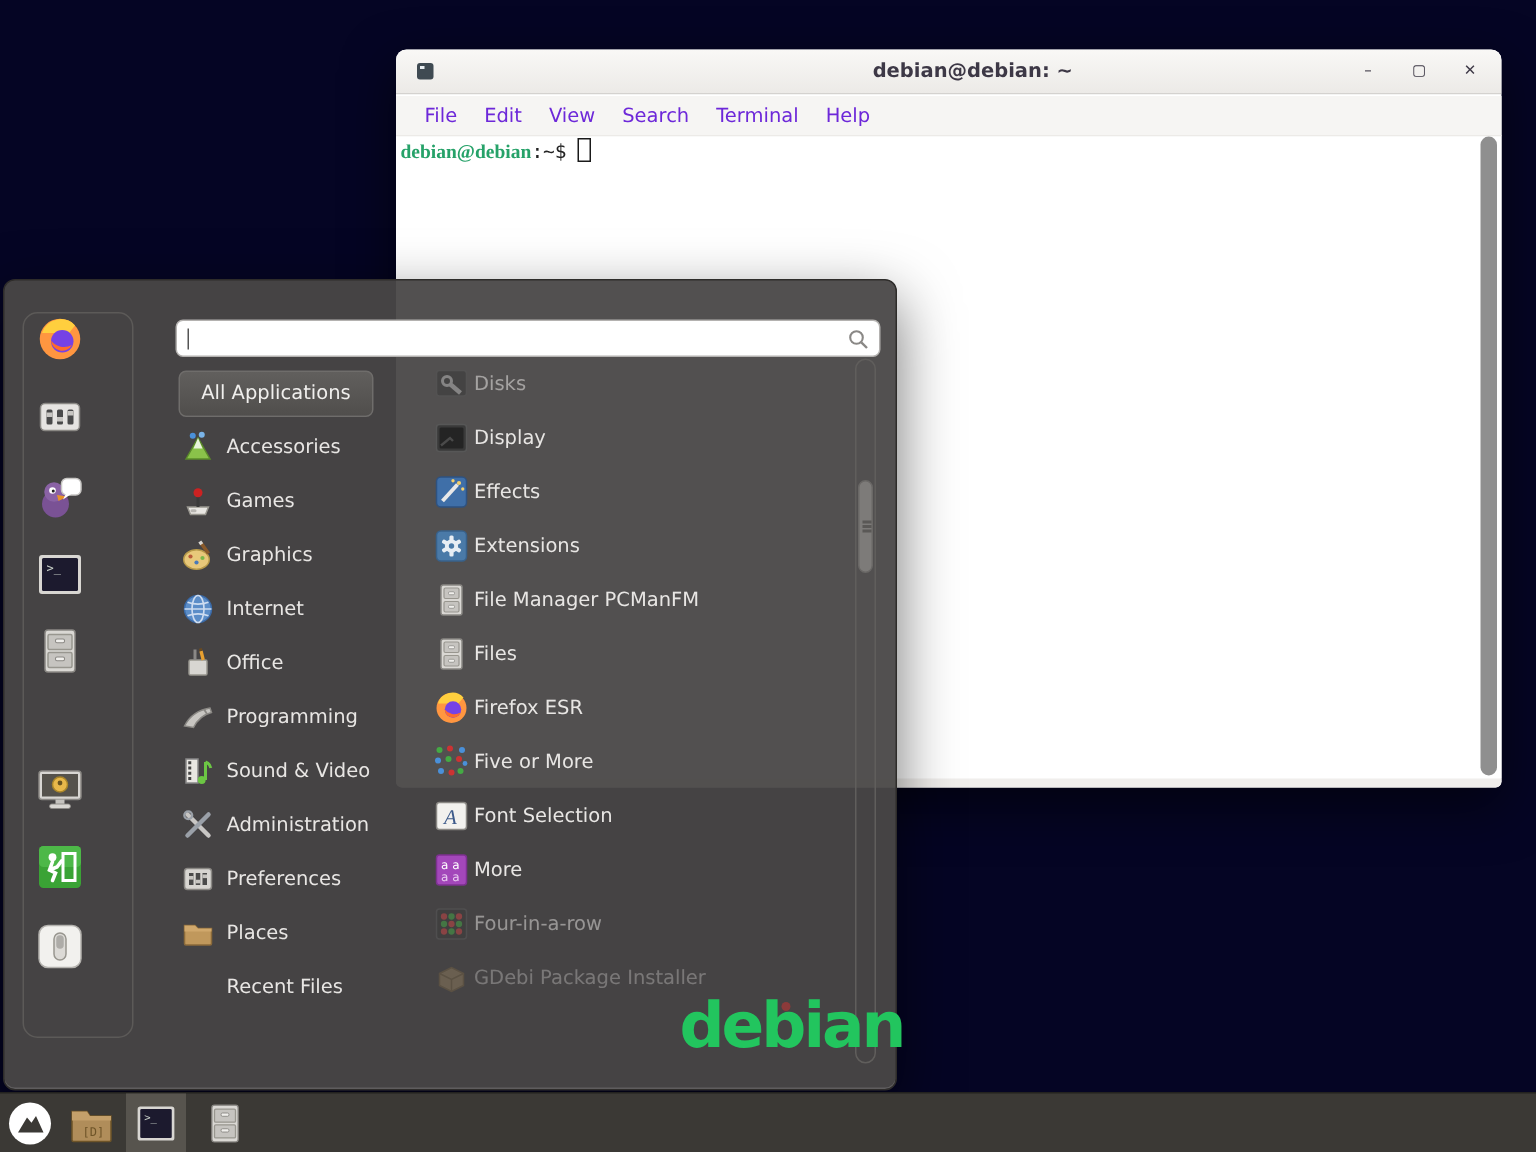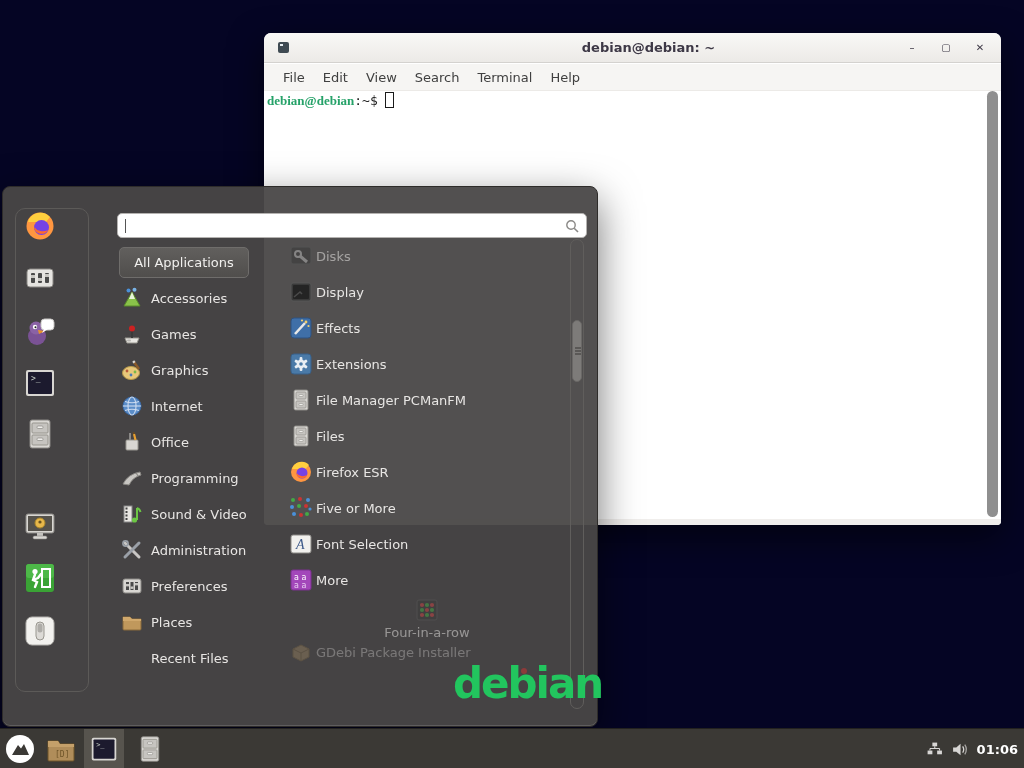--- a/index.html
+++ b/index.html
@@ -21,21 +21,21 @@
     height:2px; background:#e8eef2; }
   .window-title { width:100%; text-align:center; font-size:13px; font-weight:bold;
     color:#3d3846; }
   .win-controls { position:absolute; right:14px; top:0; height:30px; display:flex;
     gap:20px; align-items:center; }
   .win-btn { font-size:10px; color:#3d3846; width:14px; text-align:center;
     cursor:default; line-height:30px; }
   .menubar { position:absolute; left:0; top:31px; right:0; height:27px;
     background:#f6f5f3; display:flex; align-items:center; padding-left:10px;
     border-bottom:1px solid #eceae7; }
-  .menubar-item { font-size:13px; color:#404040; padding:0 9px; }
+  .menubar-item { font-size:13px; color:#6d28d9; padding:0 9px; }
   .term-body { position:absolute; left:0; top:58px; right:0; height:428px;
     background:#ffffff; font-family:"DejaVu Sans Mono","Liberation Mono",monospace;
     font-size:13px; padding:2px 0 0 3px; white-space:pre; }
   .term-bottom { position:absolute; left:0; bottom:0; right:0; height:6px;
     background:#f0eeec; border-radius:0 0 4px 4px; }
   .prompt-user { color:#26a269; font-weight:bold;font-family:Liberation Serif, serif; }
   .prompt-path { color:#222; }
   .term-cursor { display:inline-block; width:9px; height:16px;
     border:1.5px solid #1a1a1a; vertical-align:middle; margin-left:7px;
     margin-top:-3px; background:transparent; }
@@ -63,21 +63,21 @@
     background:linear-gradient(#615f5d,#504e4c); border:1px solid #6f6d6b;
     border-radius:5px; display:flex; align-items:center; justify-content:center;
     font-size:13px; color:#f0efed; cursor:pointer; }
   .cat-item { height:36px; display:flex; align-items:center; gap:8px;
     padding-left:2px; font-size:13px; cursor:pointer; }
   .cat-ic { width:22px; height:22px; flex:0 0 22px; }
   .app-col { position:absolute; left:286px; top:51px; width:276px; }
   .app-row { height:36px; display:flex; align-items:center; gap:3px;
     font-size:13px; cursor:pointer; }
   .app-ic { width:24px; height:24px; flex:0 0 24px; }
-  .dim55 { opacity:.55; } .dim50 { opacity:.5;flex-direction:column; } .dim30 { opacity:.32; }
+  .dim55 { opacity:.55; } .dim50 { opacity:.5; } .dim30 { opacity:.32; }
   .menu-scrollbar { position:absolute; left:567px; top:52px; width:14px; height:470px;
     border:1px solid #605e5c; border-radius:7px; }
   .menu-scroll-handle { position:absolute; left:1px; top:80px; width:10px; height:62px;
     background:#7d7b79; border:1px solid #6a6866; border-radius:6px; }
   .menu-scroll-handle:before { content:""; position:absolute; left:2px; top:26px;
     width:6px; height:1.5px; background:#5a5856;
     box-shadow:0 3px 0 #5a5856, 0 6px 0 #5a5856; }
   .watermark { position:absolute; left:450px; top:472px; font-size:42px;
     font-weight:bold; letter-spacing:-2px; color:#22c55e; }
   .watermark-dot { position:absolute; left:518px; top:481px; width:6px; height:6px;
@@ -516,31 +516,13 @@
   </div>
   <div class="task-btn" style="width:44px; margin-left:4px">
     <svg width="28" height="30" viewBox="0 0 32 32">
       <rect x="6" y="2" width="20" height="28" rx="2" fill="#dad8d4" stroke="#8a8884"></rect>
       <rect x="8" y="5" width="16" height="10" rx="1" fill="#c6c4c0" stroke="#98968f"></rect>
       <rect x="8" y="17" width="16" height="10" rx="1" fill="#c6c4c0" stroke="#98968f"></rect>
       <rect x="13" y="8" width="6" height="2.5" rx="1" fill="#f0efec" stroke="#8a8884" stroke-width=".7"></rect>
       <rect x="13" y="20" width="6" height="2.5" rx="1" fill="#f0efec" stroke="#8a8884" stroke-width=".7"></rect>
     </svg>
   </div>
-  <div class="tray">
-    <span>
-      <svg width="17" height="17" viewBox="0 0 32 32">
-        <rect x="12" y="3" width="9" height="7" fill="#d8d6d4"></rect>
-        <path d="M16.5 10 L16.5 14 M7.5 14 L25.5 14 M7.5 14 L7.5 18 M25.5 14 L25.5 18" stroke="#d8d6d4" stroke-width="2" fill="none"></path>
-        <rect x="3" y="18" width="9" height="7" fill="#d8d6d4"></rect>
-        <rect x="21" y="18" width="9" height="7" fill="#d8d6d4"></rect>
-      </svg>
-    </span>
-    <span>
-      <svg width="18" height="17" viewBox="0 0 32 32">
-        <path d="M3 12 L9 12 L17 5 L17 27 L9 20 L3 20 Z" fill="#d8d6d4"></path>
-        <path d="M21 10 Q25 16 21 22" fill="none" stroke="#d8d6d4" stroke-width="2.4"></path>
-        <path d="M25 7 Q31 16 25 25" fill="none" stroke="#a8a6a4" stroke-width="2.4"></path>
-      </svg>
-    </span>
-    <span class="clock">01:06</span>
-  </div>
 </div>
 
 </body></html>

